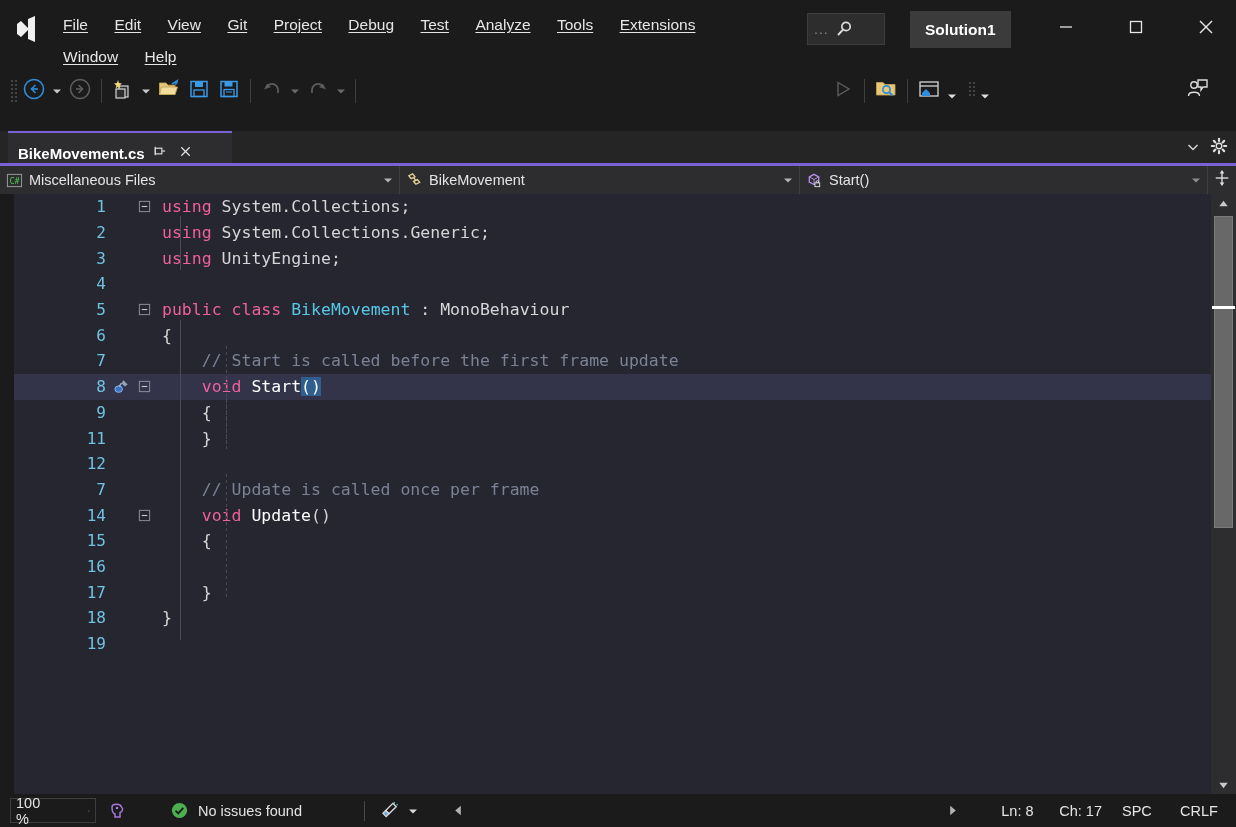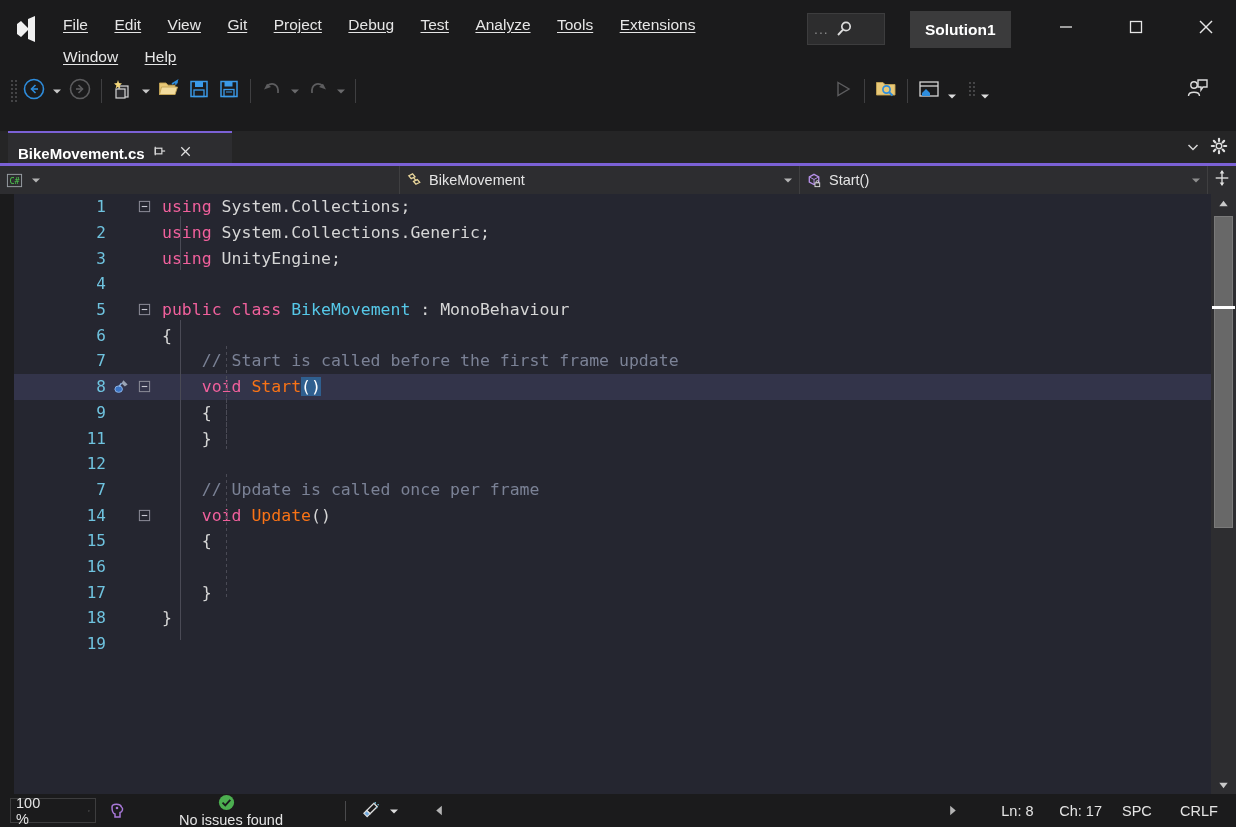--- a/index.html
+++ b/index.html
@@ -154,21 +154,21 @@
     width: 96px; text-align: right; color: #6fc3df; font-size: 16px;
     padding-right: 4px; flex: none;
     font-family: "DejaVu Sans Mono", monospace;
   }
   .gutter-icon { width: 22px; flex: none; display: flex; align-items: center; justify-content: center; }
   .fold { width: 24px; flex: none; display: flex; align-items: center; justify-content: center; }
   .codetext { flex: 1; color: #ffffff; padding-left: 6px; }
   .hl { background: #33344a; }
   .k  { color: #f0609c; }   
   .t  { color: #56c8e8; }   
-  .m  { color: #f97316; margin-top: 40px; }   
+  .m  { color: #ffffff; margin-top: 40px; }   
   .c  { color: #7b8296; }   
   .p  { color: #d6d6d6; }   
   .cursor-sel { background: #2f5f8f; }
 
   
   .iguide {
     position: absolute; width: 1px; background: #4a4a55;
   }
   .iguide.dashed {
     background: repeating-linear-gradient(to bottom, #4a4a55 0 3px, transparent 3px 6px);
@@ -200,21 +200,21 @@
     background: #1b1b1c; display: flex; align-items: center;
     color: #e4e4e4; font-size: 14.5px;
   }
   #zoom-combo {
     margin-left: 10px; width: 86px; height: 25px;
     background: #1b1b1c; border: 1px solid #3d3d3e;
     display: flex; align-items: center; padding: 0 5px; gap: 48px;
   }
   #zoom-value { flex: 1; color: #e4e4e4; font-size: 14.5px; }
   #intellicode-icon { margin-left: 10px; width: 22px; height: 22px; }
-  #issues-group { display: flex; align-items: center; margin-left: 42px; flex-direction: column; }
+  #issues-group { display: flex; align-items: center; margin-left: 42px; }
   #issues-label { margin-left: 9px; }
   .sb-sep { width: 1px; height: 20px; background: #4a4a4c; margin: 0 14px; }
   #cleanup-group { display: flex; align-items: center; }
   #nav-left-btn, #nav-right-btn {
     width: 30px; height: 26px; display: flex; align-items: center; justify-content: center;
   }
   .sb-cell {
     height: 33px; display: flex; align-items: center; justify-content: flex-start;
     padding: 0 10px; min-width: 58px;
   }
@@ -573,20 +573,21 @@
 <div id="tab-underline"></div>
 
 <div id="navbar">
   <div class="navdd" id="navdd-1">
     <span style="display:flex;">
       <svg viewBox="0 0 18 18" width="17" height="17">
         <rect x="1.5" y="2.5" width="15" height="13" fill="#2d2d30" stroke="#9aa0a6" stroke-width="1"></rect>
         <text x="9" y="12.4" font-size="9" font-family="DejaVu Sans Mono, monospace" fill="#4ec94e" text-anchor="middle">C#</text>
       </svg>
     </span>
+    <span class="navdd-label">Miscellaneous Files</span>
     <span class="navdd-caret">
       <svg viewBox="0 0 10 10" width="10" height="10">
           <path d="M1 3.5 L5 7.5 L9 3.5 Z" fill="#b4b4b4"></path>
         </svg>
     </span>
   </div>
 
   <div class="navdd" id="navdd-2">
     <span style="display:flex;">
       <svg viewBox="0 0 18 18" width="17" height="17">

